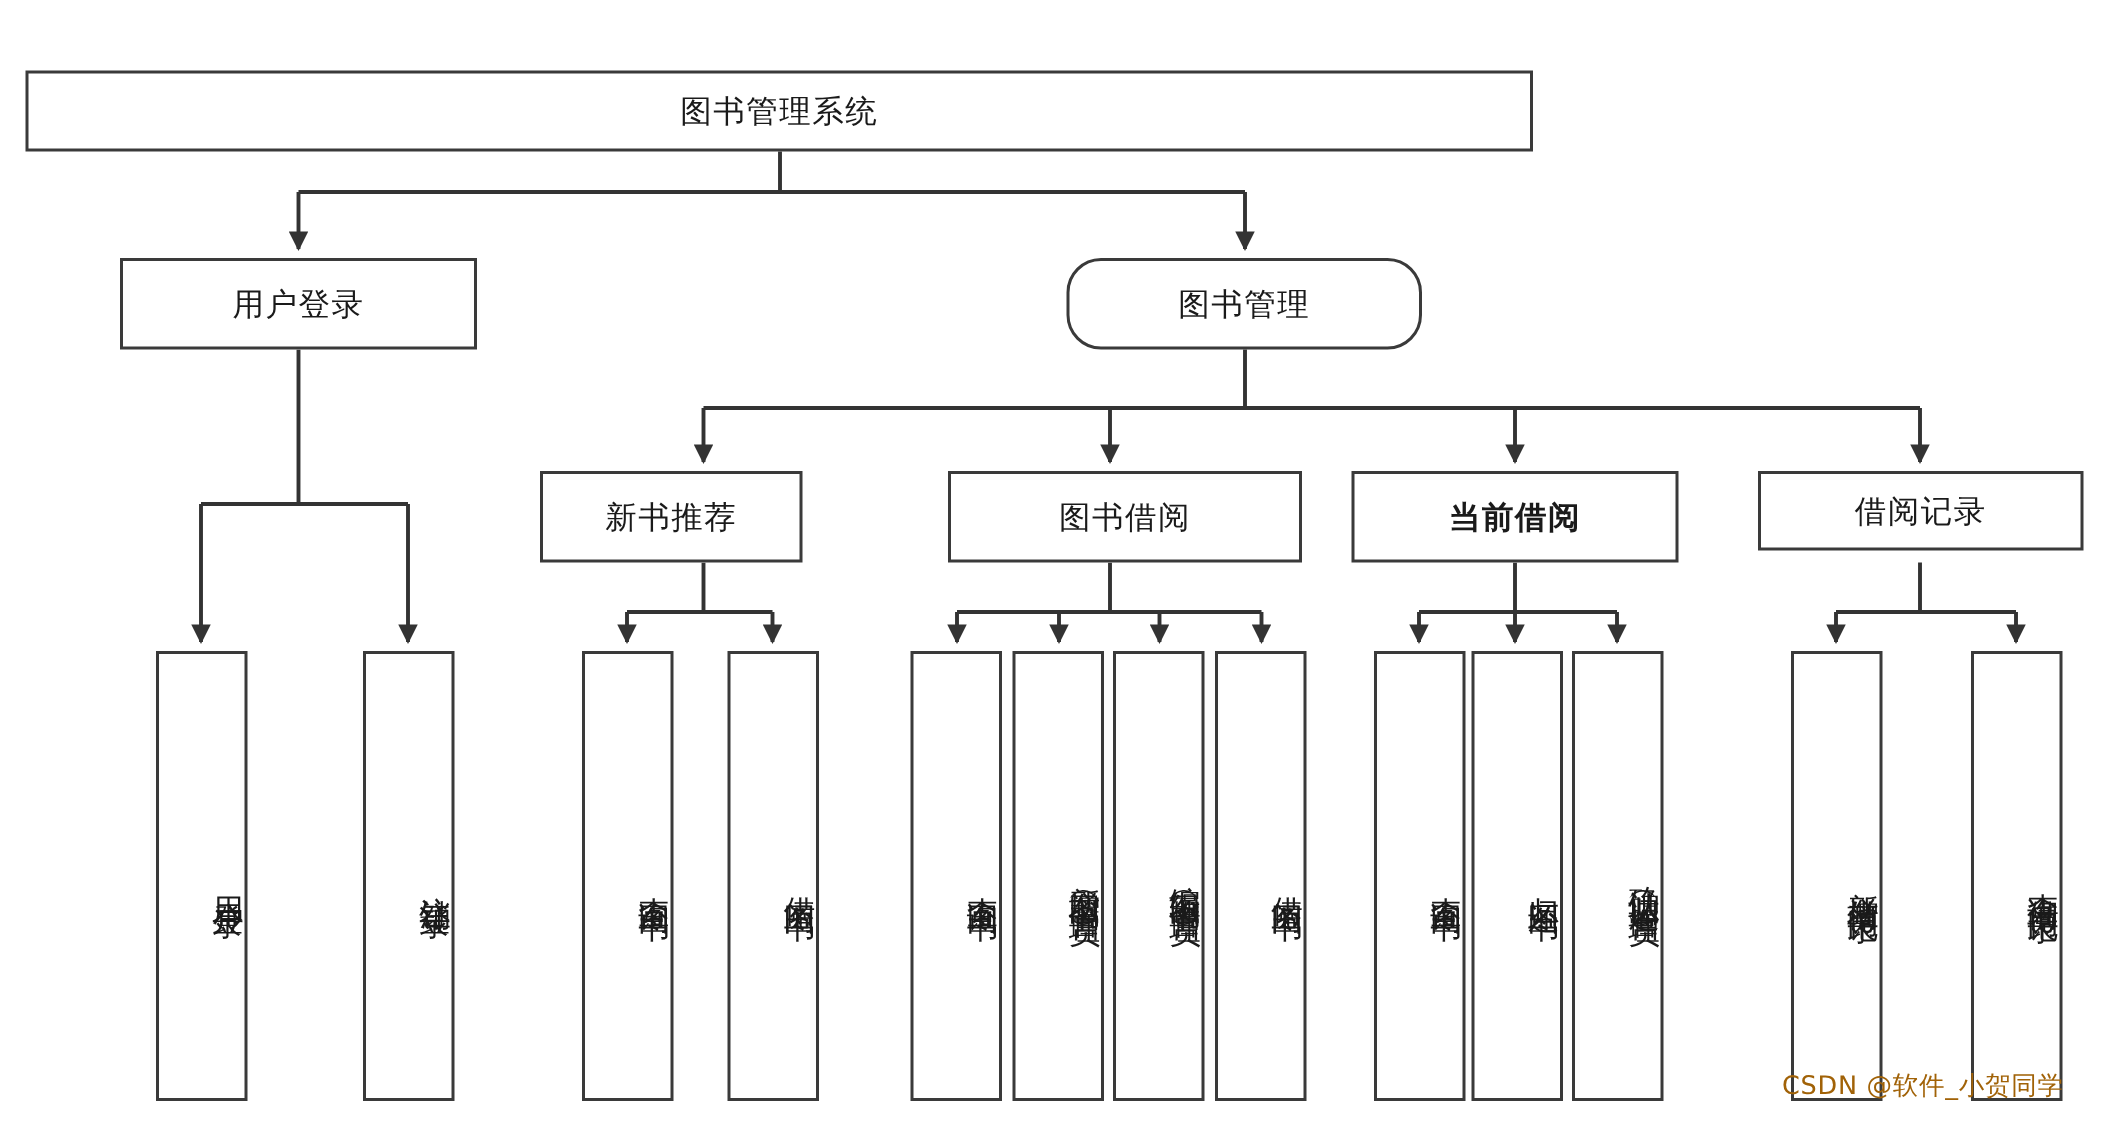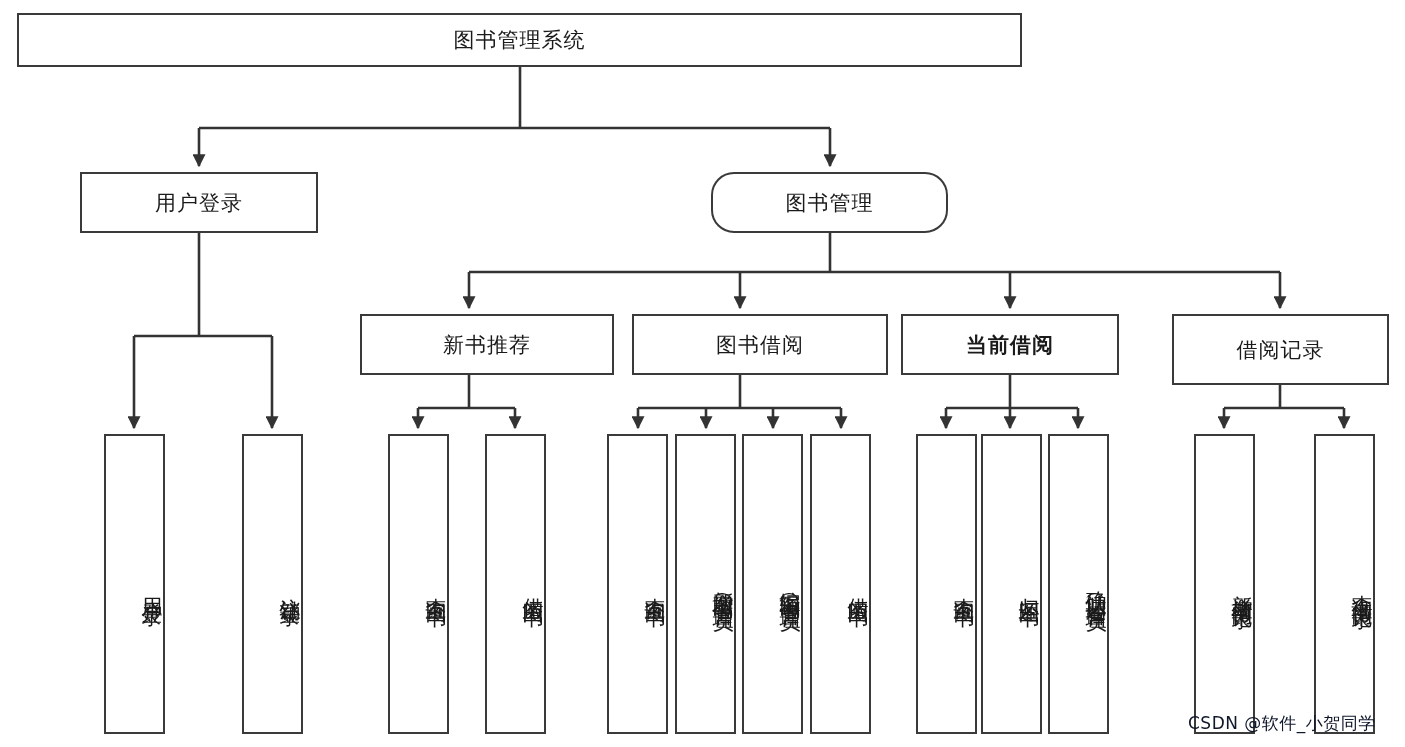--- a/index.html
+++ b/index.html
@@ -50,27 +50,28 @@
     justify-content: center;
   }
   .node.v .vlabel {
     writing-mode: vertical-rl;
     text-orientation: upright;
     line-height: 1.05;
     white-space: nowrap;
   }
   .root {
     font-size: 22px;
+    margin-top: 34px;
   }
   .watermark {
     position: absolute;
     left: 1188px;
     top: 712px;
     font-size: 17px;
-    color: #0f172a;
+    color: #a16207;
     letter-spacing: 0.5px;
     white-space: nowrap;
     z-index: 5;
   }
 </style>
 </head>
 <body>
 
 <div id="canvas">
 
@@ -122,24 +123,24 @@
       <path d="M 1224 408 L 1224 428" marker-end="url(#arrow)"></path>
       <path d="M 1344 408 L 1344 428" marker-end="url(#arrow)"></path>
     </g>
   </svg>
 
   <div class="node h root" style="left:17px; top:13px; width:1005px; height:54px;">图书管理系统</div>
 
   <div class="node h" style="left:80px; top:172px; width:238px; height:61px;">用户登录</div>
   <div class="node h" style="left:711px; top:172px; width:237px; height:61px;border-radius:23px;">图书管理</div>
 
-  <div class="node h" style="left:360px; top:314px; width:254px; height:61px;">新书推荐</div>
-  <div class="node h" style="left:632px; top:314px; width:256px; height:61px;">图书借阅</div>
+  <div class="node h" style="left:360px; top:314px; width:175px; height:61px;">新书推荐</div>
+  <div class="node h" style="left:632px; top:314px; width:236px; height:61px;">图书借阅</div>
   <div class="node h" style="left:901px; top:314px; width:218px; height:61px;font-weight:bold;">当前借阅</div>
-  <div class="node h" style="left:1172px; top:314px; width:217px; height:71px;">借阅记录</div>
+  <div class="node h" style="left:1172px; top:314px; width:217px; height:53px;">借阅记录</div>
 
   <div class="node v" style="left:104px; top:434px; width:61px; height:300px;">
     <span class="vlabel">用户登录</span>
   </div>
   <div class="node v" style="left:242px; top:434px; width:61px; height:300px;">
     <span class="vlabel">注销登录</span>
   </div>
 
   <div class="node v" style="left:388px; top:434px; width:61px; height:300px;">
     <span class="vlabel">查询图书</span>

